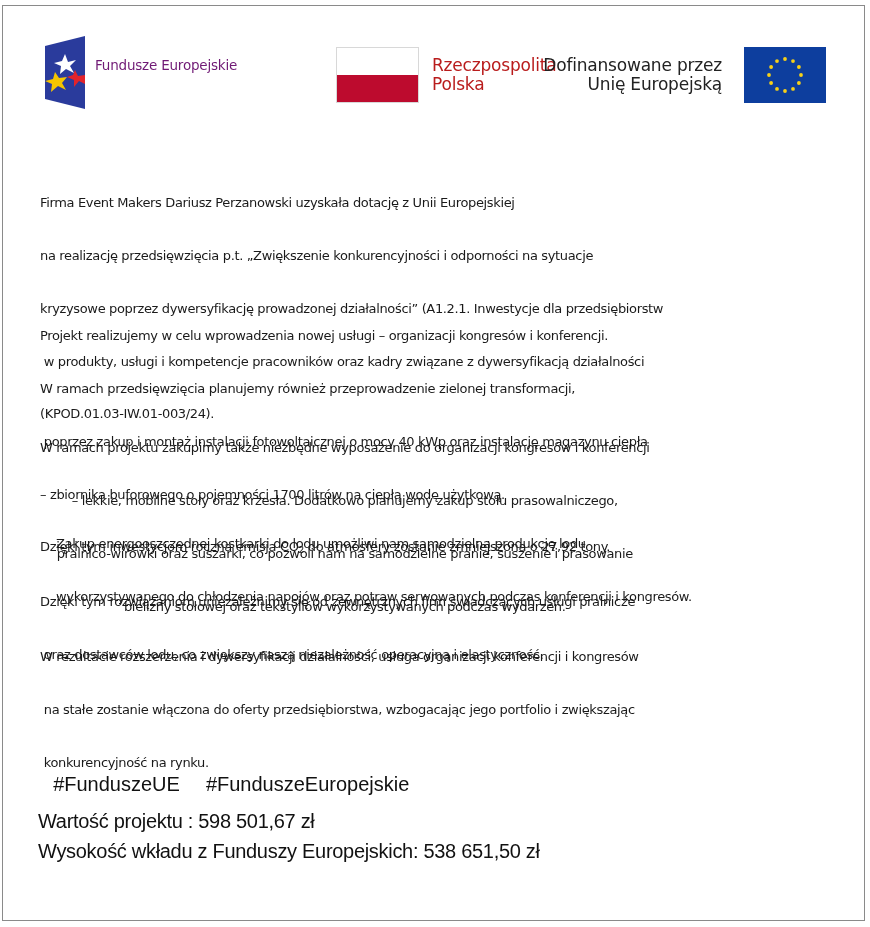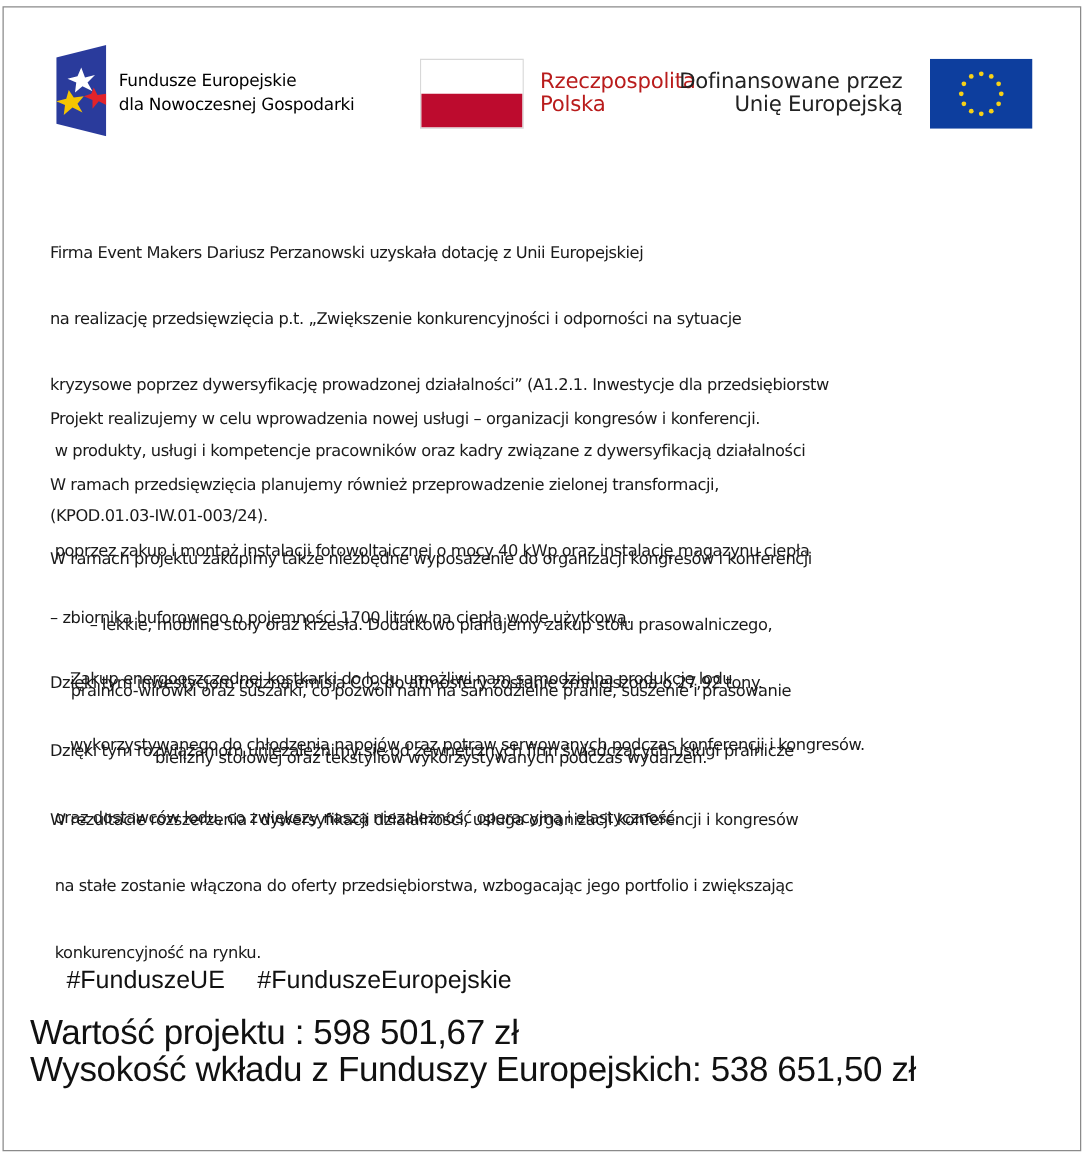--- a/index.html
+++ b/index.html
@@ -4,21 +4,21 @@
   <style>
     html, body { margin: 0; padding: 0; background: #ffffff; }
     body { width: 870px; height: 927px; position: relative; overflow: hidden; }
     .frame {
       position: absolute; left: 2px; top: 5px; width: 863px; height: 916px;
       border: 1px solid #8a8a8a; box-sizing: border-box; background: #fff;
     }
     .logo-fe { position: absolute; left: 42px; top: 30px; width: 40px; height: 73px; }
     .logo-fe-text {
       position: absolute; left: 92px; top: 50px;
-      font-family: "DejaVu Sans", sans-serif; font-size: 13.5px; line-height: 19px; color: #000000;
+      font-family: "DejaVu Sans", sans-serif; font-size: 13.5px; line-height: 19px; color: #701a75;
       letter-spacing: -0.2px;
     }
     .flag-pl {
       position: absolute; left: 333px; top: 41px; width: 83px; height: 56px;
       border: 1px solid #d8d8d8; box-sizing: border-box; overflow: hidden;
     }
     .flag-pl .white { height: 50%; background: #ffffff; }
     .flag-pl .red { height: 50%; background: #bd0b2e; }
     .rp-text {
       position: absolute; left: 429px; top: 50px;
@@ -42,42 +42,41 @@
     .p3 { position: absolute; top: 245px; text-align: center; }
     .p4 { position: absolute; top: 341px; margin-left: 16px; }
     .p5 { position: absolute; top: 399px; }
     .p6 { position: absolute; top: 454px; }
     .hashtags {
       position: absolute; left: 42px; top: 750px;
       font-family: "Liberation Sans", sans-serif; font-size: 20px; color: #111; white-space: pre;
     }
     .hashtags span { margin-right: 26px; text-align: right; }
     .value-line {
-      position: absolute; left: 24px;
-      font-family: "Liberation Sans", sans-serif; font-size: 28px; color: #111; white-space: pre;
+      position: absolute; left: 38px;
+      font-family: "Liberation Sans", sans-serif; font-size: 20px; color: #111; white-space: pre;
       letter-spacing: -0.3px;
     }
     .v1 { top: 810px; }
     .v2 { top: 840px; }
     sub { font-size: 9px; vertical-align: -2px; }
   </style>
 </head>
 <body>
 
 <div class="frame">
 
   <svg class="logo-fe" viewBox="0 0 40 73">
     <polygon points="0,10 40,0 40,73 0,63" fill="#2a3b9c"></polygon>
     <polygon points="20,18 23,26 31,24 25,30 29,37 21,33 15,38 16,30 9,27 17,25" fill="#ffffff"></polygon>
     <polygon points="10,36 14,42 22,41 17,47 21,54 13,50 6,56 7,48 0,45 8,43" fill="#f5c400"></polygon>
     <polygon points="30,34 33,40 40,39 40,48 34,45 29,51 29,44 22,41 28,39" fill="#e2232b"></polygon>
   </svg>
   <div class="logo-fe-text">
     <div>Fundusze Europejskie</div>
-    <div>dla Nowoczesnej Gospodarki</div>
   </div>
 
   <div class="flag-pl">
     <div class="white"></div>
       <div class="red"></div>
   </div>
   <div class="rp-text">
     <div>Rzeczpospolita</div>
     <div>Polska</div>
   </div>

